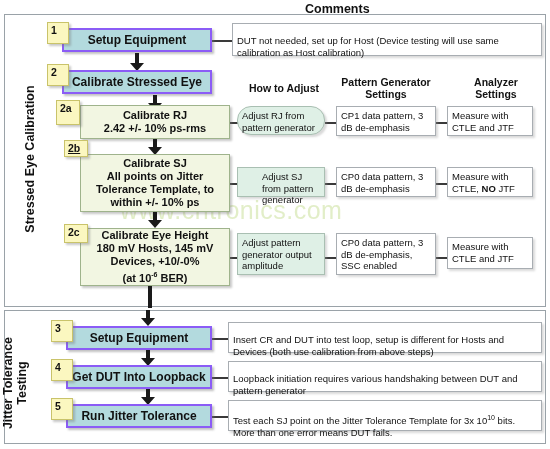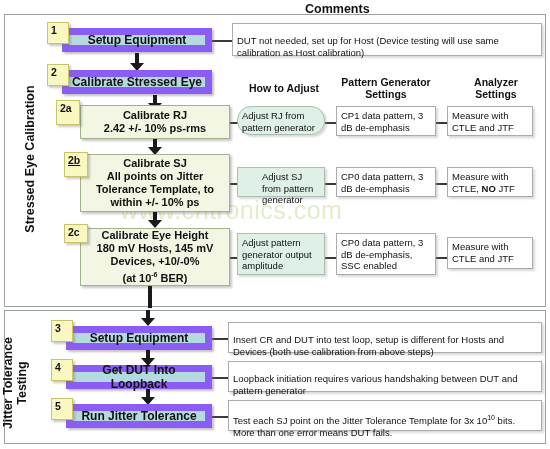--- a/index.html
+++ b/index.html
@@ -86,21 +86,21 @@
     box-sizing:border-box;
     display:flex;
     align-items:center;
     justify-content:center;
     text-align:center;
     z-index:3;
   }
   
   .step-main{
     background:#b3dade;
-    border:7px solid #8b5cf6;
+    border:2px solid #8b5cf6;
     font-size:12px;
     font-weight:bold;
     color:#111;
     box-shadow:2px 2px 2px rgba(120,120,120,0.45);
   }
   
   .step-sub{
     background:#f2f6e2;
     border:1px solid #9fb38c;
     font-size:11px;
@@ -267,21 +267,21 @@
     <div class="shaft" style="height:8px;"></div>
       <div class="head"></div>
   </div>
 
   <div class="box step-sub" style="left:80px;top:154px;width:150px;height:58px;flex-direction:column;">
     <span>Calibrate SJ</span>
     <span>All points on Jitter</span>
     <span>Tolerance Template, to</span>
     <span>within +/- 10% ps</span>
   </div>
-  <div class="num-tag" style="left:64px;top:152px;width:24px;height:25px;text-decoration:underline;">2b</div>
+  <div class="num-tag" style="left:64px;top:140px;width:24px;height:17px;text-decoration:underline;">2b</div>
 
   <div class="hline" style="left:230px;top:183px;width:8px;"></div>
   <div class="box mint" style="left:237px;top:167px;width:88px;height:30px;padding-left:24px;">
     <span>Adjust SJ from pattern generator</span>
   </div>
   <div class="hline" style="left:325px;top:183px;width:12px;"></div>
   <div class="box wbox" style="left:336px;top:167px;width:100px;height:30px;">
     <span>CP0 data pattern, 3 dB de-emphasis</span>
   </div>
   <div class="hline" style="left:436px;top:183px;width:12px;"></div>

